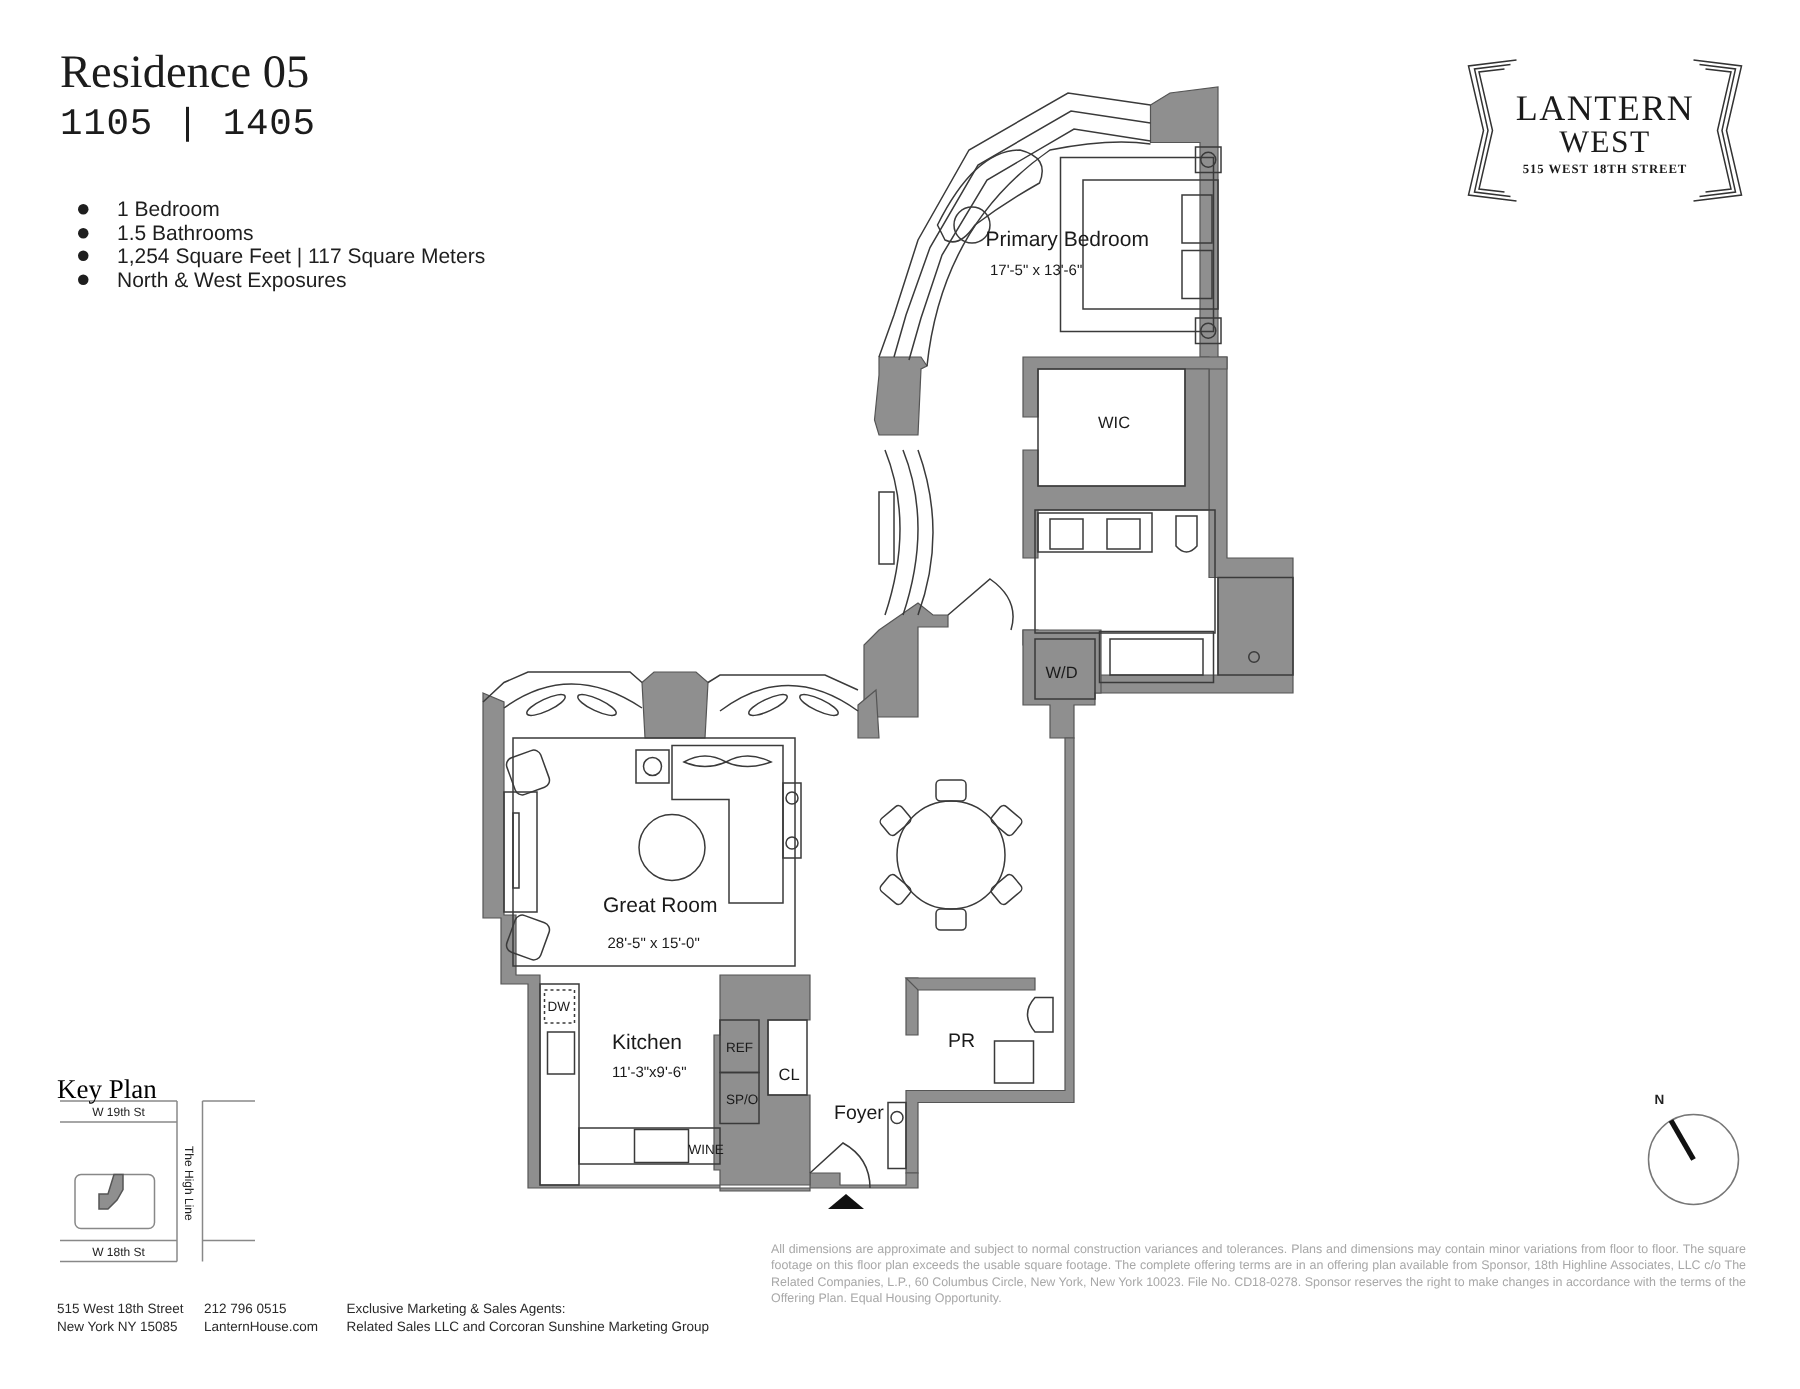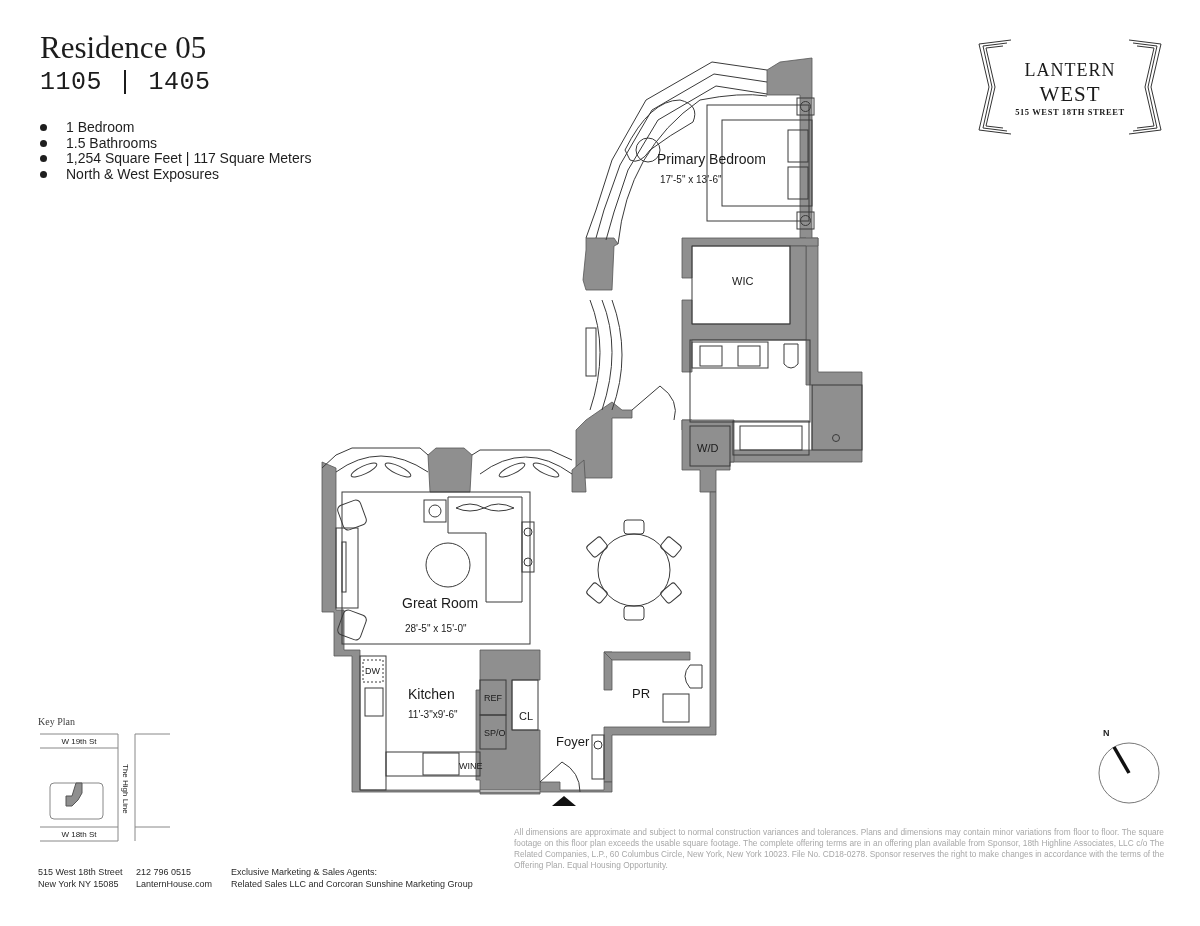--- a/index.html
+++ b/index.html
@@ -1,29 +1,29 @@
 <!DOCTYPE html>
 <html><head>
 <meta charset="utf-8">
 <style>
   html, body { margin: 0; padding: 0; background: #ffffff; }
   body { width: 1200px; height: 926px; position: relative; overflow: hidden; font-family: "Liberation Sans", sans-serif; color: #222; }
   .title { position: absolute; left: 40px; top: 32px; font-family: "Liberation Serif", "DejaVu Serif", serif; font-size: 31px; color: #1c1c1c; line-height: 1; }
   .subtitle { position: absolute; left: 40px; top: 70px; font-family: Liberation Mono, monospace; font-size: 25px; color: #1c1c1c; line-height: 1; letter-spacing: 0.5px; }
-  .features { position: absolute; left: 38px; top: 120px; margin: 0; padding: 0; list-style: none; }
+  .features { position: absolute; left: 38px; top: 120px; margin: 12px; padding: 0; list-style: none; }
   .features li { font-size: 14px; line-height: 15.5px; height: 15.5px; position: relative; padding-left: 28px; color: #1e1e1e; }
   .features li .dot { position: absolute; left: 2px; top: 4px; width: 7px; height: 7px; border-radius: 50%; background: #1e1e1e; }
   .logo { position: absolute; left: 975px; top: 38px; width: 190px; height: 98px; }
   .logo-text { position: absolute; left: 0; right: 0; text-align: center; font-family: "Liberation Serif", "DejaVu Serif", serif; color: #1a1a1a; }
-  .logo-l1 { top: 22px; font-size: 18px; letter-spacing: 1px; }
+  .logo-l1 { top: 22px; font-size: 24px; letter-spacing: 1px; }
   .logo-l2 { top: 44px; font-size: 21px; letter-spacing: 1px; }
   .logo-l3 { top: 69px; font-size: 8.5px; letter-spacing: 0.6px; font-weight: bold; }
   .plan { position: absolute; left: 0; top: 0; width: 1200px; height: 926px; }
   .room-label { font-family: "Liberation Sans", sans-serif; fill: #1a1a1a; }
-  .keyplan-title { position: absolute; left: 38px; top: 716px; font-family: "Liberation Serif", "DejaVu Serif", serif; font-size: 10px; color: #404040; }
+  .keyplan-title { position: absolute; left: 38px; top: 716px; font-family: "Liberation Serif", "DejaVu Serif", serif; font-size: 18px; color: #000000; }
   .footer { position: absolute; top: 866px; font-size: 9px; line-height: 12px; color: #2a2a2a; }
   .footer div { white-space: nowrap; }
   .disclaimer { position: absolute; left: 514px; top: 827px; width: 650px; font-size: 8.3px; line-height: 11px; color: #a8a8a8; text-align: justify; }
   .north-label { position: absolute; left: 1103px; top: 728px; font-size: 9px; font-weight: bold; color: #222; }
 </style>
 </head>
 <body>
 
 <div class="title">Residence 05</div>
 <div class="subtitle">1105 | 1405</div>

